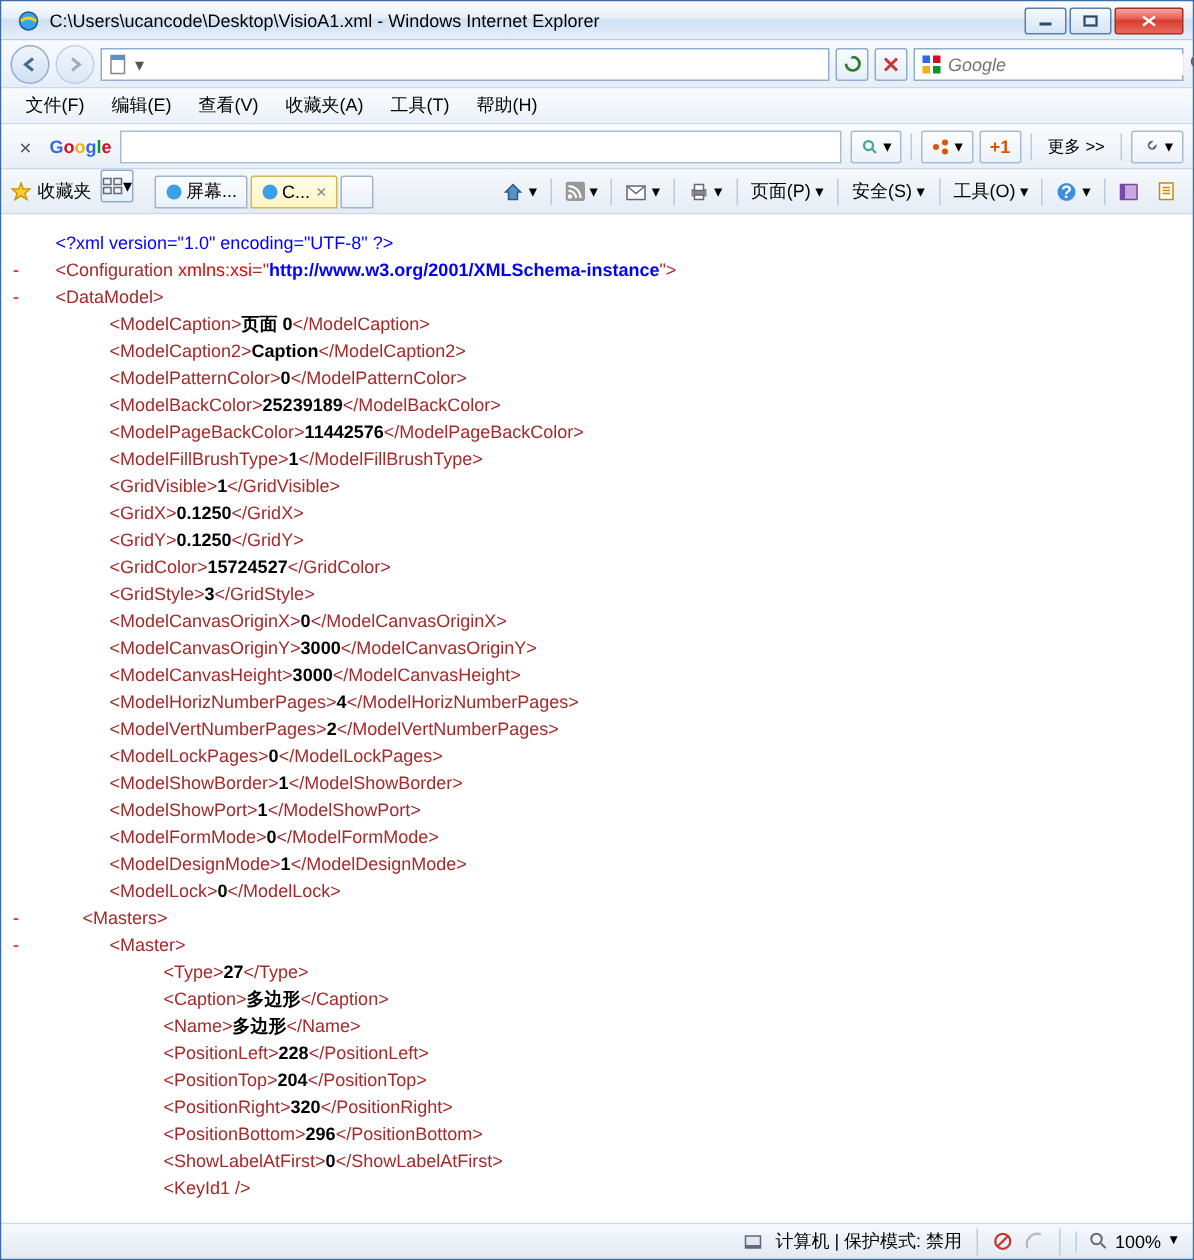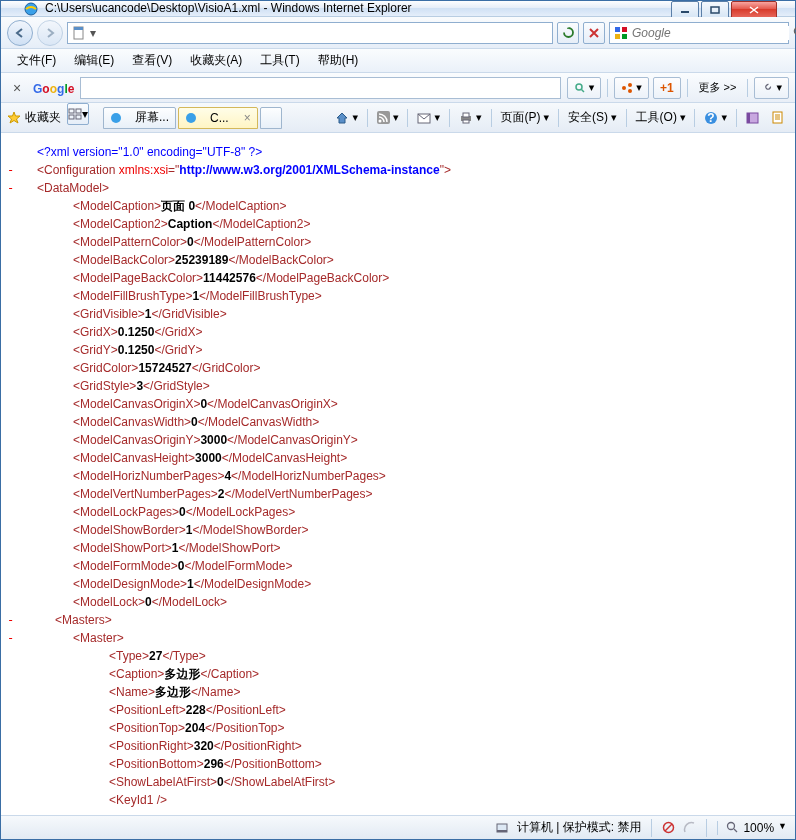--- a/index.html
+++ b/index.html
@@ -1,18 +1,18 @@
 <!DOCTYPE html>
 <html><head>
 <meta charset="utf-8">
 <style>
 *{box-sizing:border-box;margin:0;padding:0;font-family:"Segoe UI",Tahoma,sans-serif;font-size:12px}
 body{background:#5b8fb9;width:796px;height:840px;overflow:hidden}
 .window{display:flex;flex-direction:column;height:100%;background:#fff;border:1px solid #3a6ea5}
-.titlebar{height:16px;background:linear-gradient(#fdfeff,#e6eef8 45%,#cfe0f4 46%,#e4eefa);display:flex;padding:0 16px;border-bottom:1px solid #b8cde2}
+.titlebar{height:26px;background:linear-gradient(#fdfeff,#e6eef8 45%,#cfe0f4 46%,#e4eefa);display:flex;align-items:center;padding:0 4px;border-bottom:1px solid #b8cde2}
 .title-icon{width:16px;height:16px;margin:0 6px;display:flex;align-items:center;justify-content:center}
 .title{flex:1;color:#000;font-size:12px}
 .winbtns{display:flex;gap:2px;margin-right:2px}
 .winbtn{width:28px;height:18px;border:1px solid #5a7fa8;border-radius:2px;display:flex;align-items:center;justify-content:center;font-size:10px;background:linear-gradient(#f5f9fd,#d5e5f5)}
 .winbtn.close{background:linear-gradient(#f8a5a0,#e45548 45%,#d83b2b 46%,#e76b5f);border-color:#a03028;color:#fff;width:46px}
 .navbar{height:32px;background:linear-gradient(#f9fbfd,#e6eef8);display:flex;align-items:center;padding:0 6px;gap:4px;border-bottom:1px solid #cad9ea}
 .navbtn{width:26px;height:26px;border-radius:13px;background:linear-gradient(#f0f5fc,#cfe0f4);border:1px solid #8faecf;display:flex;align-items:center;justify-content:center;color:#4a6a8a}
 .addrwrap{flex:1;display:flex;align-items:center;background:#fff;border:1px solid #8faecf;height:22px;padding:0 4px;gap:4px}
 .addr{flex:1;border:none;outline:none;font-size:12px}
 .smallbtn{width:22px;height:22px;border:1px solid #8faecf;background:linear-gradient(#fafcfe,#e6eef8);display:flex;align-items:center;justify-content:center;border-radius:2px}
@@ -23,21 +23,21 @@
 .gbar{height:30px;background:linear-gradient(#fafcfe,#e9eff7);display:flex;align-items:center;padding:0 6px;gap:6px;border-bottom:1px solid #cad9ea}
 .gclose{width:20px;font-size:14px;color:#555;text-align:center}
 .glogo{font-family:Georgia,serif;font-size:16px;font-weight:bold}
 .glogo .b{color:#3369e8}.glogo .r{color:#d50f25}.glogo .y{color:#eeb211}.glogo .g{color:#009925}
 .gsearch{flex:1;background:#fff;border:1px solid #a8bdd4;height:22px}
 .gbtns{display:flex;gap:4px;align-items:center}
 .gbtn{height:22px;padding:0 6px;border:1px solid #a8bdd4;background:linear-gradient(#fdfdfe,#ecf2f9);border-radius:2px;display:flex;align-items:center;gap:3px;font-size:11px}
 .favbar{height:30px;background:linear-gradient(#f6f9fc,#e5ecf5);display:flex;padding:0 6px;gap:6px;border-bottom:1px solid #cad9ea}
 .favlbl{display:flex;align-items:center;gap:4px;font-size:12px}
 .tabgrp{display:flex;align-items:center;gap:2px;margin-left:8px}
-.tab{height:22px;background:linear-gradient(#fdfeff,#e8f0f8);border:1px solid #9fb6ce;border-radius:2px 2px 0 0;display:flex;align-items:center;padding:0 6px;gap:13px;font-size:11px;max-width:80px;overflow:hidden;white-space:nowrap}
+.tab{height:22px;background:linear-gradient(#fdfeff,#e8f0f8);border:1px solid #9fb6ce;border-radius:2px 2px 0 0;display:flex;align-items:center;padding:0 6px;gap:2px;font-size:11px;max-width:80px;overflow:hidden;white-space:nowrap}
 .tab.active{background:linear-gradient(#fffde8,#fff5c4);border-color:#d4b85a}
 .tab .x{color:#888;margin-left:2px}
 .cmdbar{margin-left:auto;display:flex;align-items:center;gap:2px}
 .cmd{height:22px;padding:0 5px;display:flex;align-items:center;gap:3px;font-size:11px;border-radius:2px}
 .sep{width:1px;height:18px;background:#b8cde2;margin:0 2px}
 .content{flex:1;background:#fff;overflow:auto;padding:10px 18px;font-family:"Courier New",monospace;font-size:13px;line-height:18px;position:relative}
 .content::-webkit-scrollbar{width:17px}
 .content::-webkit-scrollbar-track{background:#f0f0f0;border-left:1px solid #d4d4d4}
 .content::-webkit-scrollbar-thumb{background:linear-gradient(90deg,#e4edf7,#c3d6ec);border:1px solid #9cb4cf;border-radius:2px}
 .xml-line{white-space:nowrap}
@@ -261,21 +261,20 @@
       <div class="xml-line rel indent3"><span class="tag">&lt;ModelPatternColor&gt;</span><span class="val">0</span><span class="tag">&lt;/ModelPatternColor&gt;</span></div>
       <div class="xml-line rel indent3"><span class="tag">&lt;ModelBackColor&gt;</span><span class="val">25239189</span><span class="tag">&lt;/ModelBackColor&gt;</span></div>
       <div class="xml-line rel indent3"><span class="tag">&lt;ModelPageBackColor&gt;</span><span class="val">11442576</span><span class="tag">&lt;/ModelPageBackColor&gt;</span></div>
       <div class="xml-line rel indent3"><span class="tag">&lt;ModelFillBrushType&gt;</span><span class="val">1</span><span class="tag">&lt;/ModelFillBrushType&gt;</span></div>
       <div class="xml-line rel indent3"><span class="tag">&lt;GridVisible&gt;</span><span class="val">1</span><span class="tag">&lt;/GridVisible&gt;</span></div>
       <div class="xml-line rel indent3"><span class="tag">&lt;GridX&gt;</span><span class="val">0.1250</span><span class="tag">&lt;/GridX&gt;</span></div>
       <div class="xml-line rel indent3"><span class="tag">&lt;GridY&gt;</span><span class="val">0.1250</span><span class="tag">&lt;/GridY&gt;</span></div>
       <div class="xml-line rel indent3"><span class="tag">&lt;GridColor&gt;</span><span class="val">15724527</span><span class="tag">&lt;/GridColor&gt;</span></div>
       <div class="xml-line rel indent3"><span class="tag">&lt;GridStyle&gt;</span><span class="val">3</span><span class="tag">&lt;/GridStyle&gt;</span></div>
       <div class="xml-line rel indent3"><span class="tag">&lt;ModelCanvasOriginX&gt;</span><span class="val">0</span><span class="tag">&lt;/ModelCanvasOriginX&gt;</span></div>
-      <div class="xml-line rel indent3"><span class="tag">&lt;ModelCanvasWidth&gt;</span><span class="val">0</span><span class="tag">&lt;/ModelCanvasWidth&gt;</span></div>
       <div class="xml-line rel indent3"><span class="tag">&lt;ModelCanvasOriginY&gt;</span><span class="val">3000</span><span class="tag">&lt;/ModelCanvasOriginY&gt;</span></div>
       <div class="xml-line rel indent3"><span class="tag">&lt;ModelCanvasHeight&gt;</span><span class="val">3000</span><span class="tag">&lt;/ModelCanvasHeight&gt;</span></div>
       <div class="xml-line rel indent3"><span class="tag">&lt;ModelHorizNumberPages&gt;</span><span class="val">4</span><span class="tag">&lt;/ModelHorizNumberPages&gt;</span></div>
       <div class="xml-line rel indent3"><span class="tag">&lt;ModelVertNumberPages&gt;</span><span class="val">2</span><span class="tag">&lt;/ModelVertNumberPages&gt;</span></div>
       <div class="xml-line rel indent3"><span class="tag">&lt;ModelLockPages&gt;</span><span class="val">0</span><span class="tag">&lt;/ModelLockPages&gt;</span></div>
       <div class="xml-line rel indent3"><span class="tag">&lt;ModelShowBorder&gt;</span><span class="val">1</span><span class="tag">&lt;/ModelShowBorder&gt;</span></div>
       <div class="xml-line rel indent3"><span class="tag">&lt;ModelShowPort&gt;</span><span class="val">1</span><span class="tag">&lt;/ModelShowPort&gt;</span></div>
       <div class="xml-line rel indent3"><span class="tag">&lt;ModelFormMode&gt;</span><span class="val">0</span><span class="tag">&lt;/ModelFormMode&gt;</span></div>
       <div class="xml-line rel indent3"><span class="tag">&lt;ModelDesignMode&gt;</span><span class="val">1</span><span class="tag">&lt;/ModelDesignMode&gt;</span></div>
       <div class="xml-line rel indent3"><span class="tag">&lt;ModelLock&gt;</span><span class="val">0</span><span class="tag">&lt;/ModelLock&gt;</span></div>

